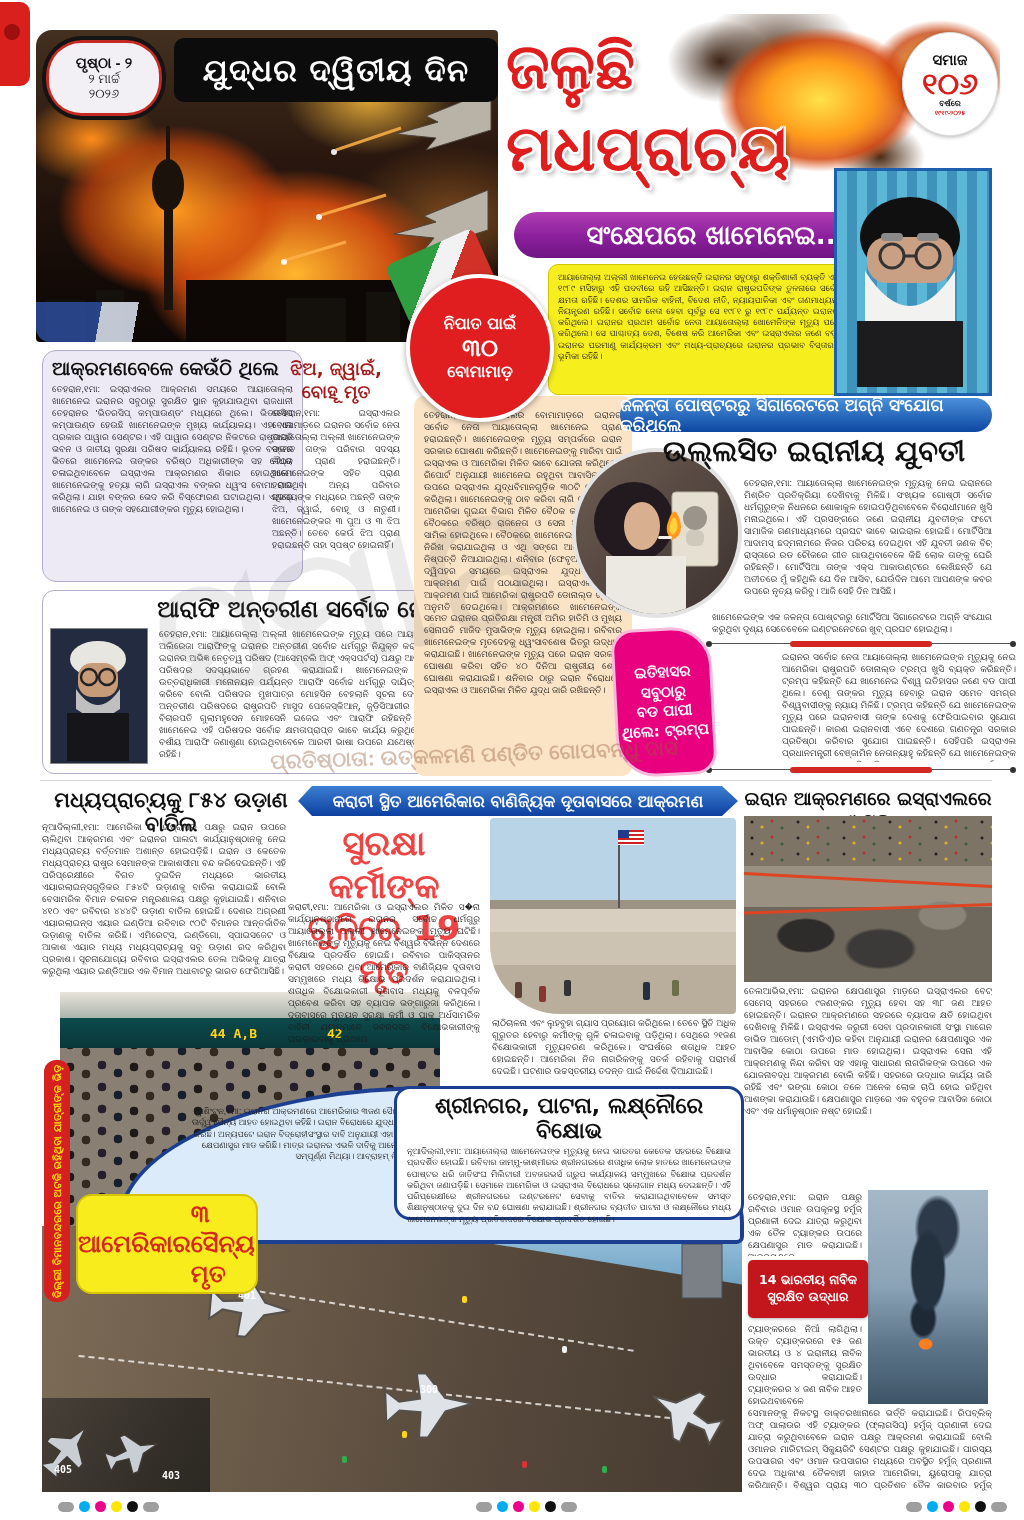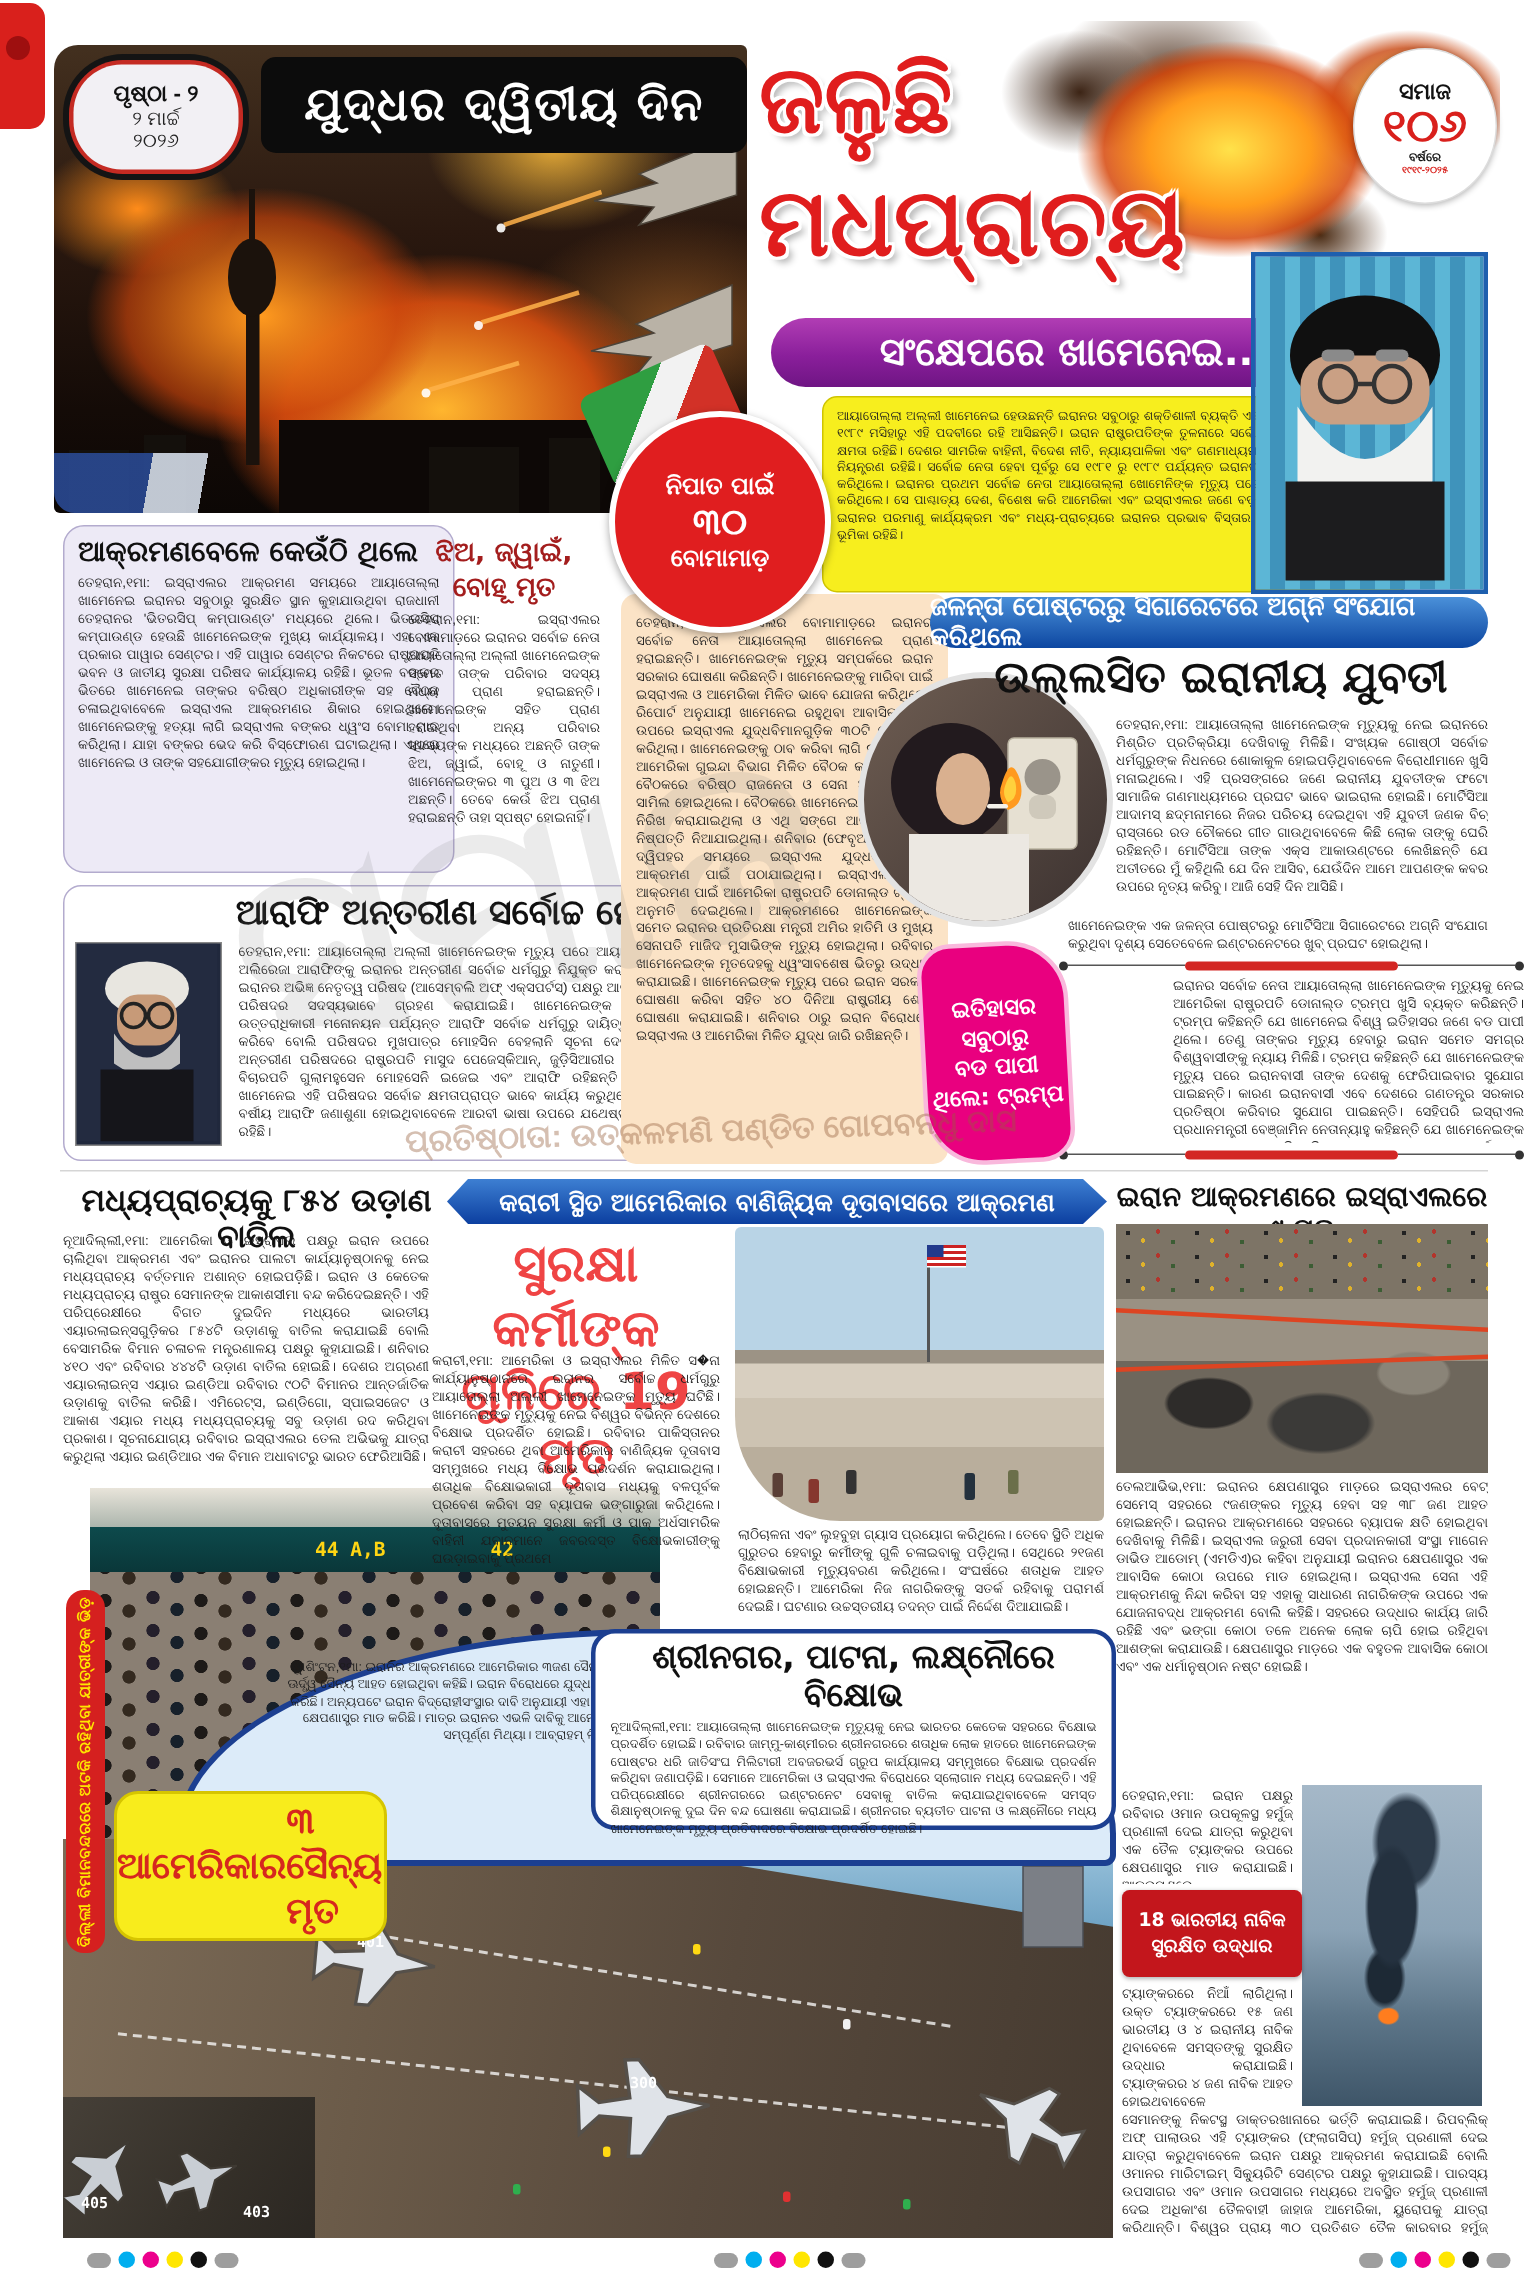--- a/index.html
+++ b/index.html
@@ -422,21 +422,21 @@
             <polygon points="12,0 15,12 26,20 26,24 15,23 14,32 19,38 5,38 10,32 9,23 -2,24 -2,20 9,12"></polygon>
           </g>
       </g>
     </svg>
     <span class="jetlabel" style="left:12px;top:66px;">405</span>
     <span class="jetlabel" style="left:120px;top:72px;">403</span>
   </div>
 
   <div class="a bodytxt" style="left:748px;top:1192px;width:114px;height:64px;">ତେହରାନ,୧ମା: ଇରାନ ପକ୍ଷରୁ ରବିବାର ଓମାନ ଉପକୂଳସ୍ଥ ହର୍ମୁଜ୍ ପ୍ରଣାଳୀ ଦେଇ ଯାତ୍ରା କରୁଥିବା ଏକ ତୈଳ ଟ୍ୟାଙ୍କର ଉପରେ କ୍ଷେପଣାସ୍ତ୍ର ମାଡ କରାଯାଇଛି। ଆକ୍ରମଣରେ</div>
   <div class="a" id="redbox">
-    <span>18 ଭାରତୀୟ ନାବିକ</span>
+    <span>14 ଭାରତୀୟ ନାବିକ</span>
     <span>ସୁରକ୍ଷିତ ଉଦ୍ଧାର</span>
   </div>
   <div class="a bodytxt" style="left:748px;top:1324px;width:114px;height:80px;">ଟ୍ୟାଙ୍କରରେ ନିଆଁ ଲାଗିଥିଲା। ଉକ୍ତ ଟ୍ୟାଙ୍କରରେ ୧୫ ଜଣ ଭାରତୀୟ ଓ ୪ ଇରାନୀୟ ନାବିକ ଥିବାବେଳେ ସମସ୍ତଙ୍କୁ ସୁରକ୍ଷିତ ଉଦ୍ଧାର କରାଯାଇଛି। ଟ୍ୟାଙ୍କରର ୪ ଜଣ ନାବିକ ଆହତ ହୋଇଥିବାବେଳେ</div>
   <div class="a photo" id="tanker-photo"></div>
   <div class="a bodytxt" style="left:748px;top:1408px;width:244px;height:84px;">ସେମାନଙ୍କୁ ନିକଟସ୍ଥ ଡାକ୍ତରଖାନାରେ ଭର୍ତ୍ତି କରାଯାଇଛି। ରିପବ୍ଲିକ୍ ଅଫ୍ ପାଲାଉର ଏହି ଟ୍ୟାଙ୍କର (ଫ୍ଲାଗସିପ୍) ହର୍ମୁଜ୍ ପ୍ରଣାଳୀ ଦେଇ ଯାତ୍ରା କରୁଥିବାବେଳେ ଇରାନ ପକ୍ଷରୁ ଆକ୍ରମଣ କରାଯାଇଛି ବୋଲି ଓମାନର ମାରିଟାଇମ୍ ସିକ୍ୟୁରିଟି ସେଣ୍ଟର ପକ୍ଷରୁ କୁହାଯାଇଛି। ପାରସ୍ୟ ଉପସାଗର ଏବଂ ଓମାନ ଉପସାଗର ମଧ୍ୟରେ ଅବସ୍ଥିତ ହର୍ମୁଜ୍ ପ୍ରଣାଳୀ ଦେଇ ଅଧିକାଂଶ ତୈଳବାହୀ ଜାହାଜ ଆମେରିକା, ୟୁରୋପକୁ ଯାତ୍ରା କରିଥାନ୍ତି। ବିଶ୍ୱର ପ୍ରାୟ ୩୦ ପ୍ରତିଶତ ତୈଳ କାରବାର ହର୍ମୁଜ୍ ପ୍ରଣାଳୀ ଦେଇ ହୋଇଥାଏ।</div>
 
   <div class="a" id="wm-big">ସମାଜ</div>
   <div class="a" id="wm-small">ପ୍ରତିଷ୍ଠାତା: ଉତ୍କଳମଣି ପଣ୍ଡିତ ଗୋପବନ୍ଧୁ ଦାସ</div>
 
   <div class="a regs" style="left:58px;">

